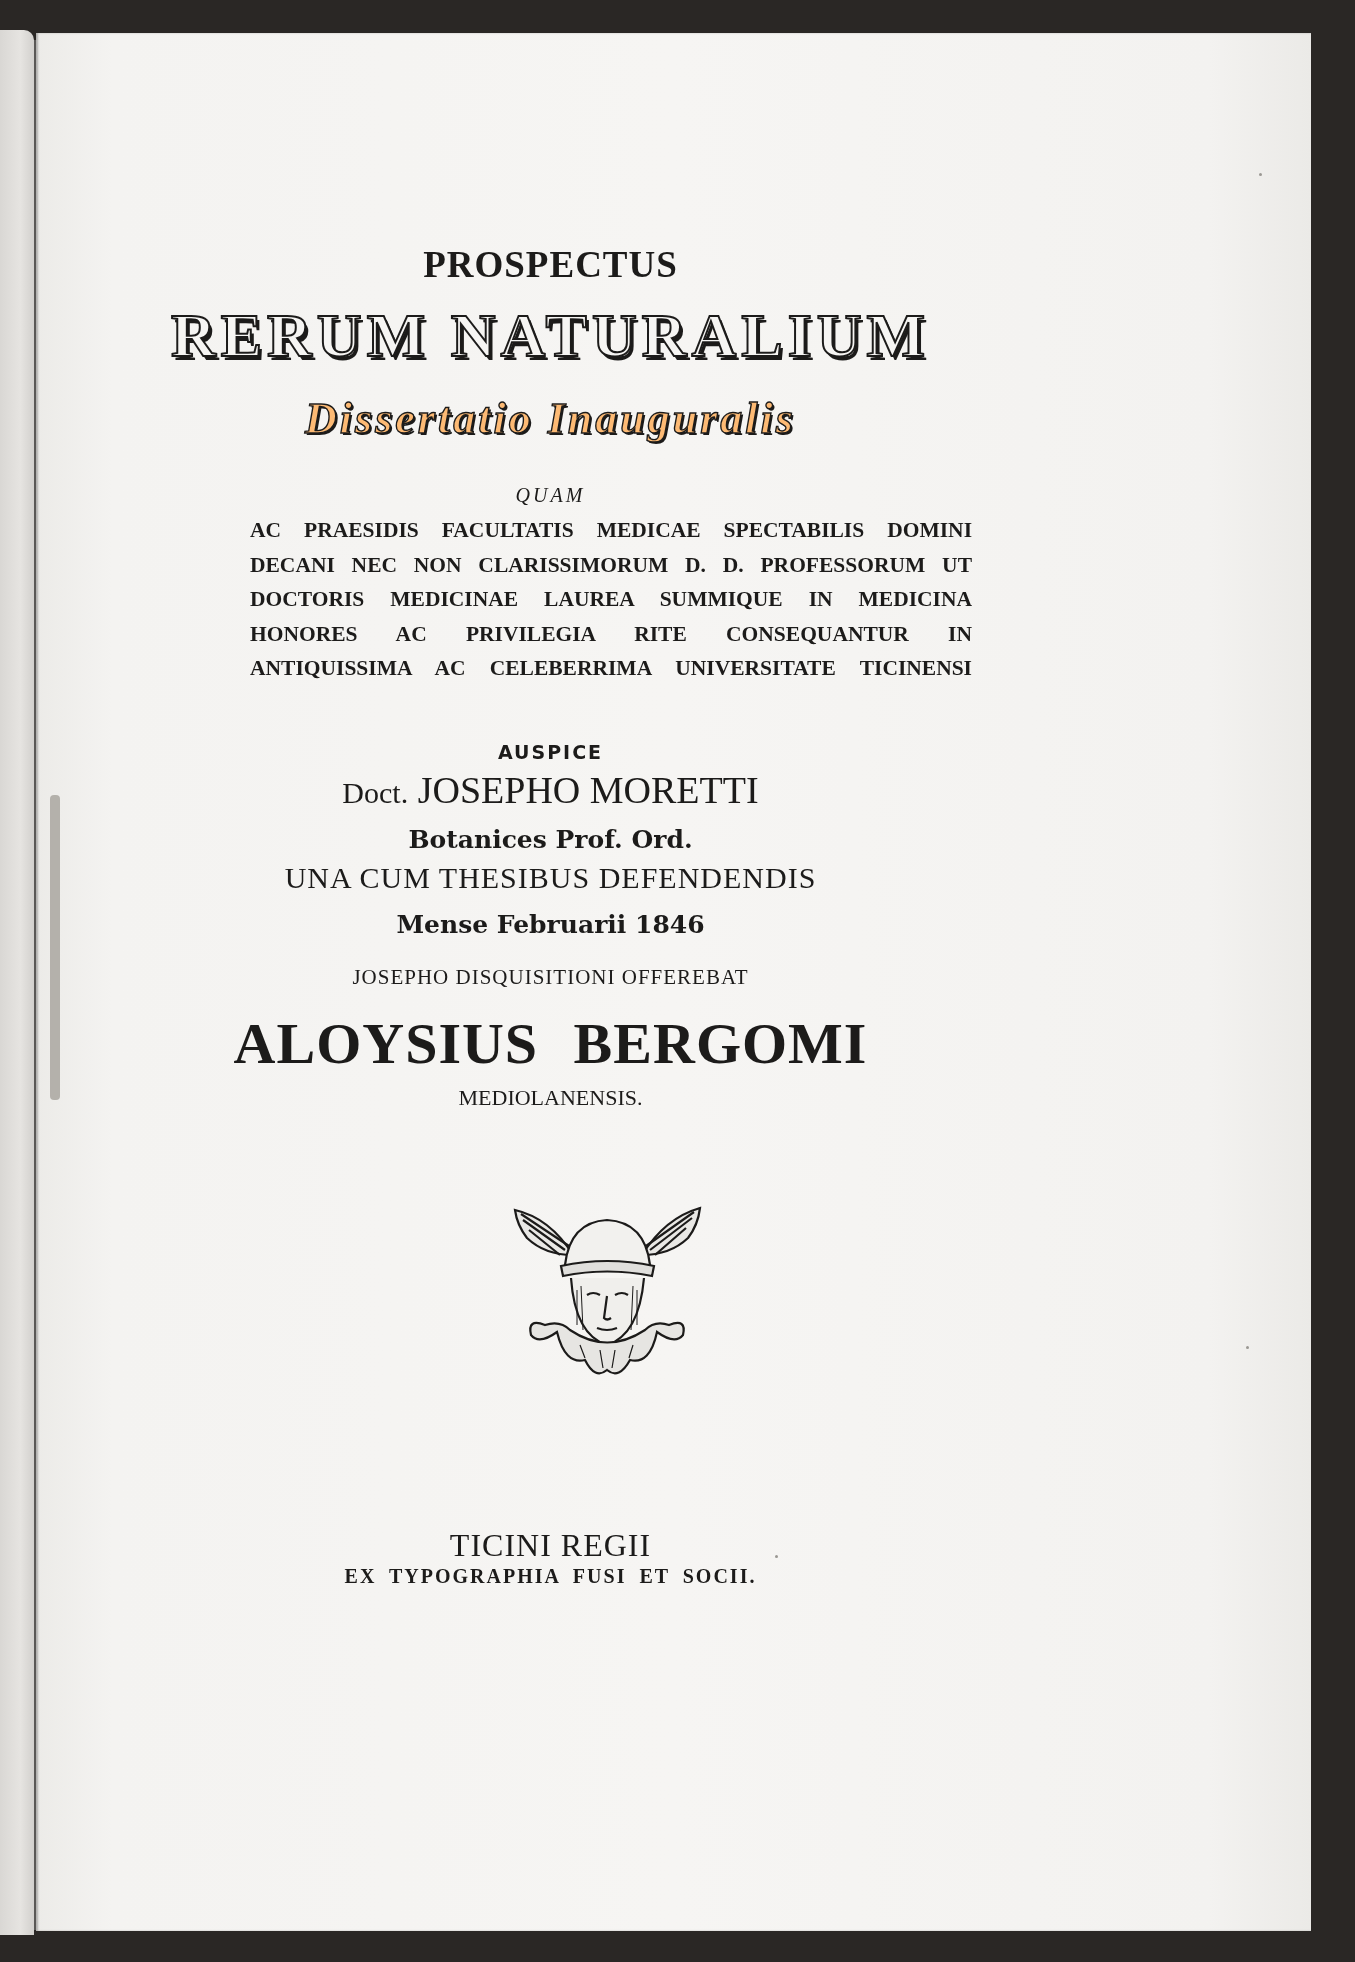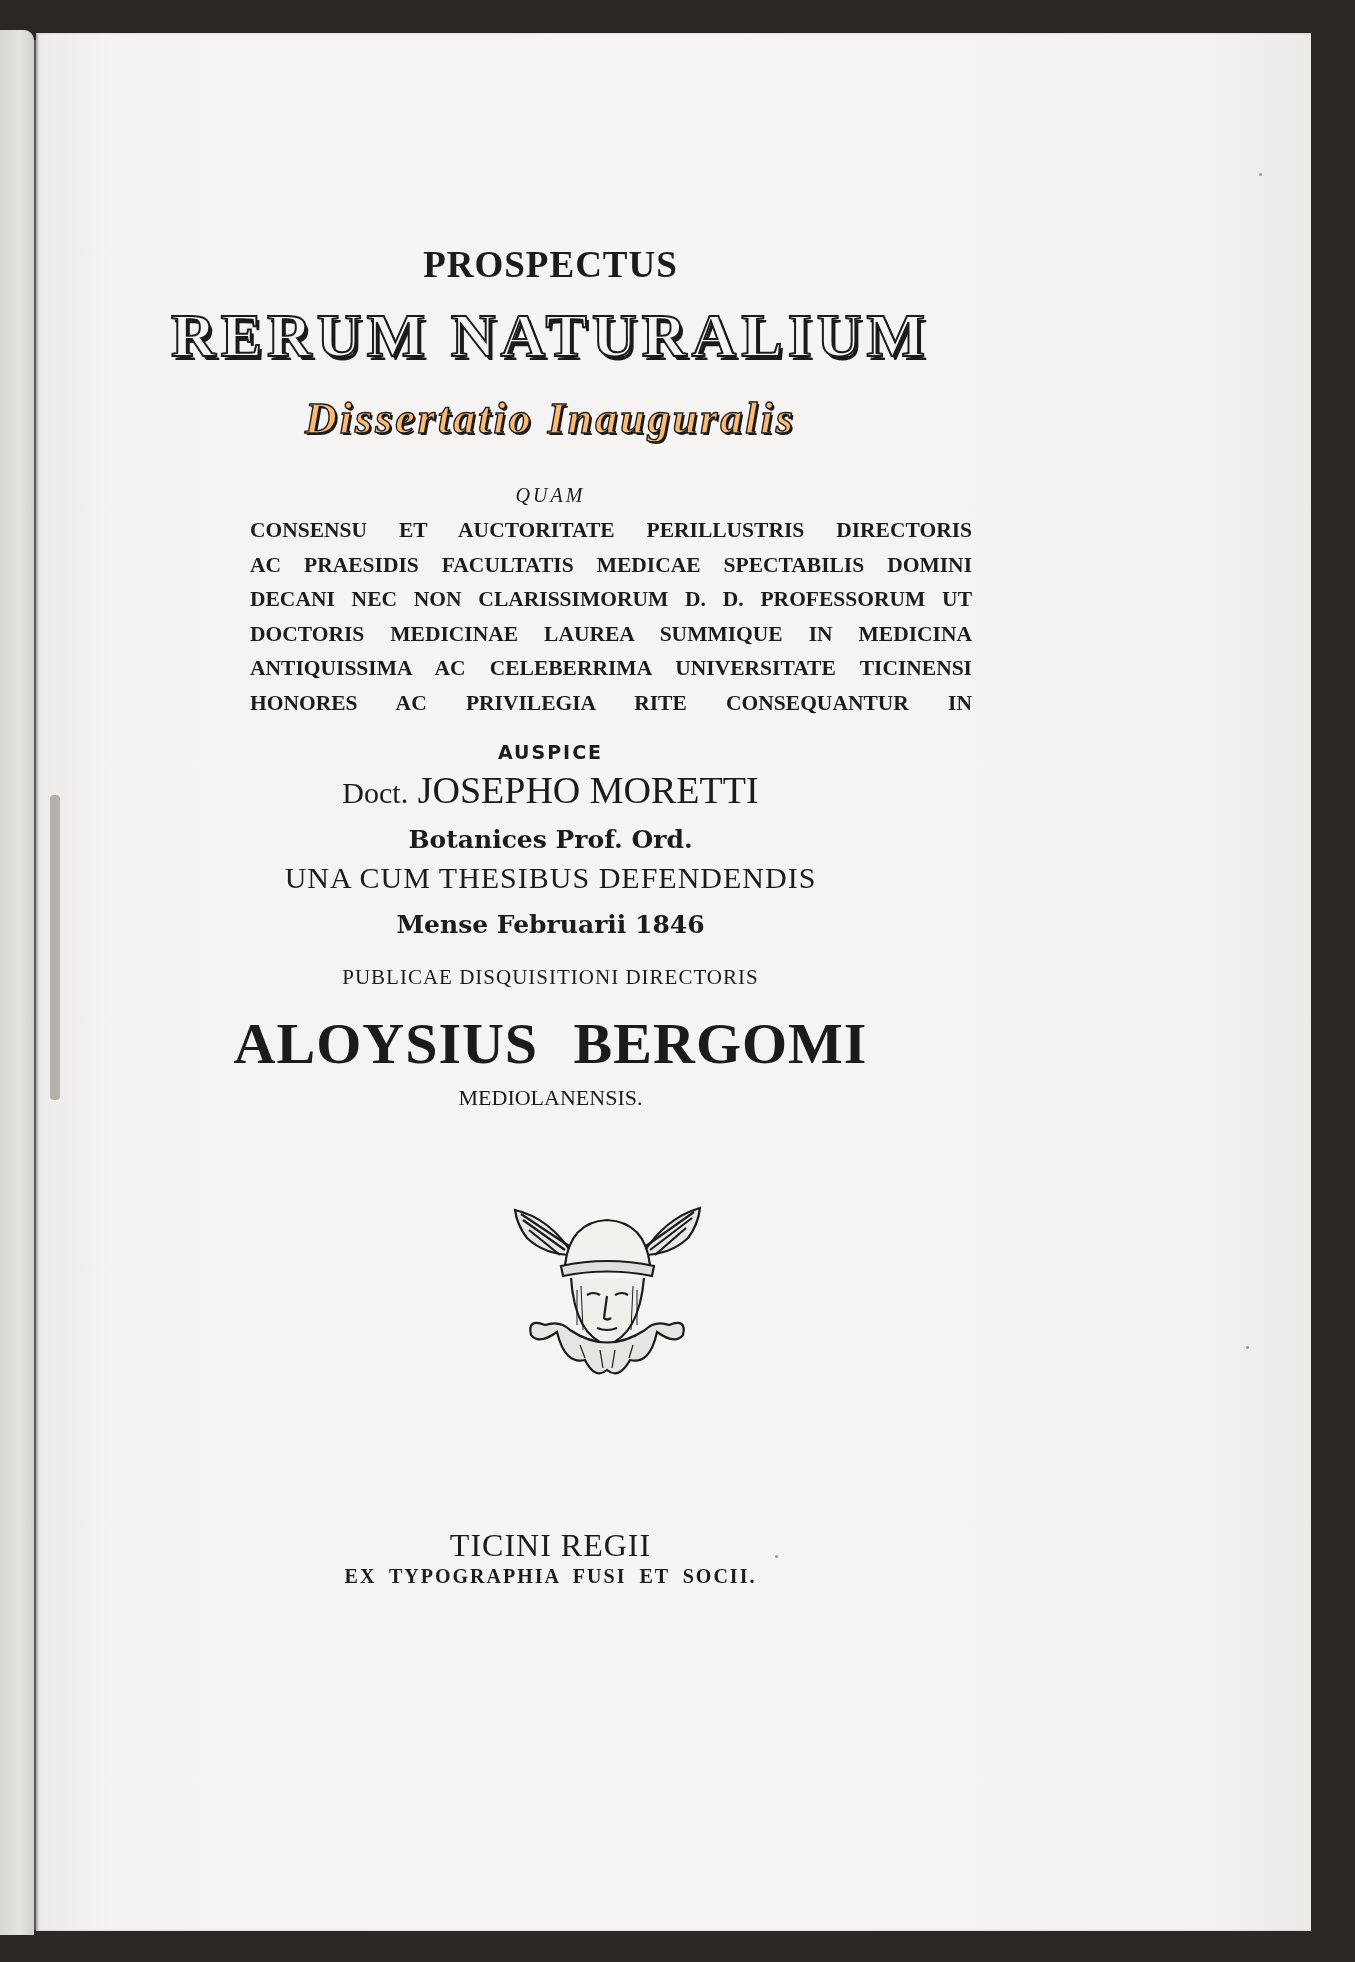--- a/index.html
+++ b/index.html
@@ -70,37 +70,36 @@
 <div class="page"></div>
 <div class="gutter-line"></div>
 <div class="stitch"></div>
 
 <div class="block prospectus">PROSPECTUS</div>
 <div class="block rerum">RERUM NATURALIUM</div>
 <div class="block dissertatio">Dissertatio Inauguralis</div>
 <div class="block quam">QUAM</div>
 
 <div class="para">
-  <span class="ln">CONSENSU ET AUCTORITATE PERILLUSTRIS DIRECTORIS</span>
   <span class="ln">AC PRAESIDIS FACULTATIS MEDICAE SPECTABILIS DOMINI</span>
   <span class="ln">DECANI NEC NON CLARISSIMORUM D. D. PROFESSORUM UT</span>
   <span class="ln">DOCTORIS MEDICINAE LAUREA SUMMIQUE IN MEDICINA</span>
+  <span class="ln">HONORES AC PRIVILEGIA RITE CONSEQUANTUR IN</span>
   <span class="ln">ANTIQUISSIMA AC CELEBERRIMA UNIVERSITATE TICINENSI</span>
-  <span class="ln">HONORES AC PRIVILEGIA RITE CONSEQUANTUR IN</span>
 </div>
 
 <div class="block auspice">AUSPICE</div>
 <div class="block doct">
   <span class="sc">Doct.</span>
   <span>JOSEPHO MORETTI</span>
 </div>
 <div class="block botanices">Botanices Prof. Ord.</div>
 <div class="block una">UNA CUM THESIBUS DEFENDENDIS</div>
 <div class="block mense">Mense Februarii 1846</div>
-<div class="block publicae">PUBLICAE DISQUISITIONI DIRECTORIS</div>
+<div class="block publicae">JOSEPHO DISQUISITIONI OFFEREBAT</div>
 <div class="block aloysius">ALOYSIUS BERGOMI</div>
 <div class="block mediolan">MEDIOLANENSIS.</div>
 
 <svg class="emblem" viewBox="0 0 205 185">
   <g fill="none" stroke="#1c1b1a" stroke-width="2.2">
 
     <path d="M10 10 Q45 18 68 55 Q40 55 22 38 Q12 25 10 10 Z" fill="#e9e8e5"></path>
     <path d="M18 20 L60 50 M24 30 L55 55 M16 14 L64 46"></path>
 
     <path d="M195 8 Q160 18 137 55 Q165 55 183 38 Q193 25 195 8 Z" fill="#e9e8e5"></path>

